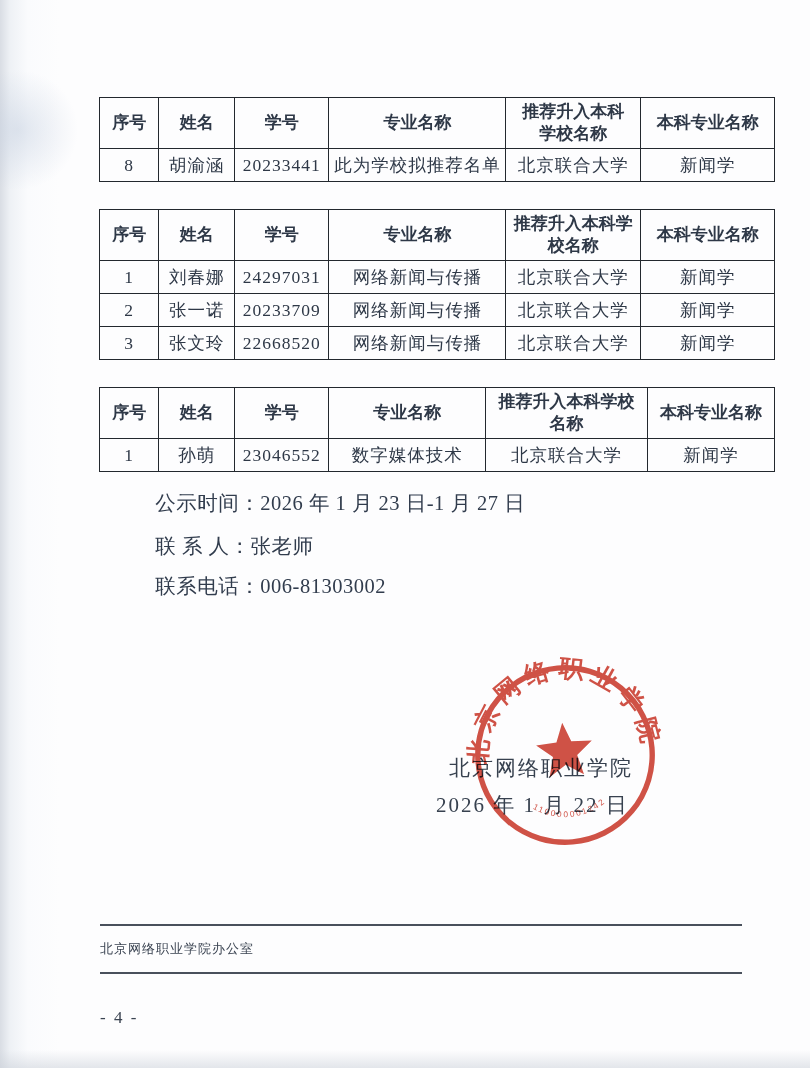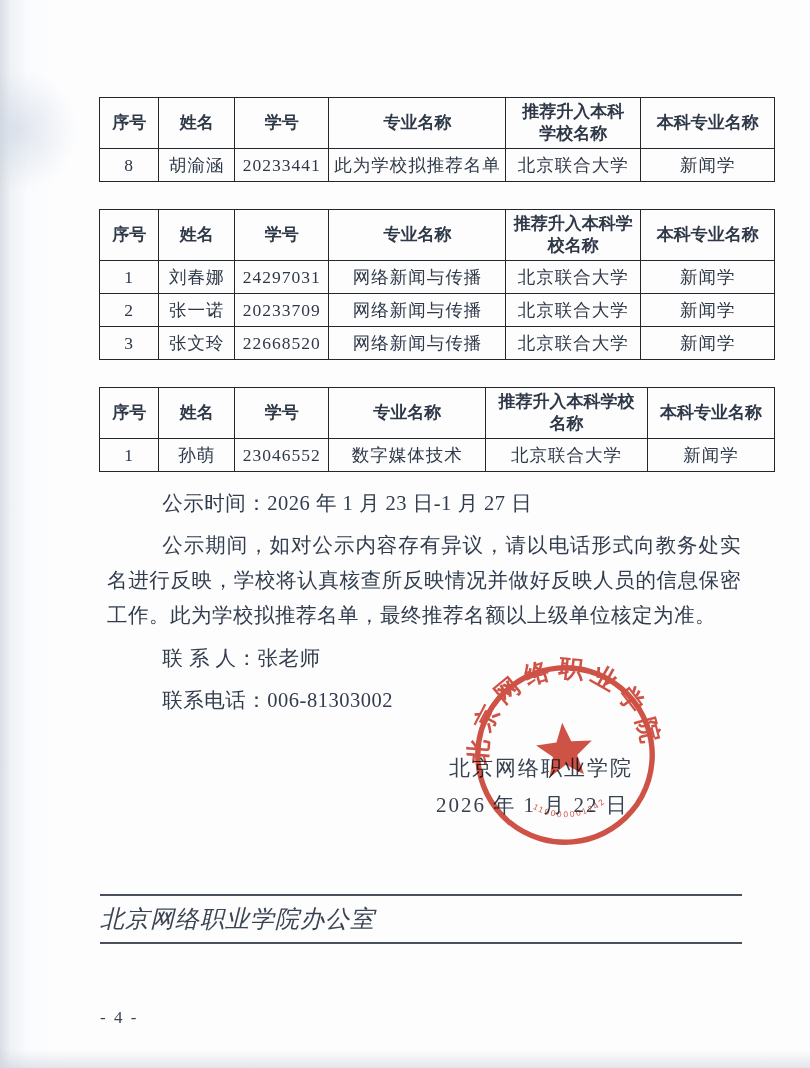--- a/index.html
+++ b/index.html
@@ -61,21 +61,21 @@
 
   
   .bodytext{
     margin:14px 65px 0 100px;
     width:648px;
     font-size:20.5px;
     line-height:35px;
     color:#313c4d;
     letter-spacing:0.5px;
   }
-  .bodytext p{margin:7px;}
+  .bodytext p{margin:0;}
   .line-indent{text-indent:2.7em;}
   .para{margin-top:6px !important;text-align:justify;}
   .contact{margin-top:8px !important;}
   .contact2{margin-top:5px !important;}
 
   
   .sign-org{
     position:absolute;left:449px;top:754px;
     font-size:21px;letter-spacing:2px;color:#37414f;
   }
@@ -87,28 +87,27 @@
     position:absolute;left:467px;top:657px;
     width:196px;height:196px;
     opacity:.88;
     mix-blend-mode:multiply;
     transform:rotate(-5deg);
     pointer-events:none;
   }
 
   
   .footer{
-    position:absolute;left:100px;top:894px;
+    position:absolute;left:100px;top:924px;
     width:642px;height:46px;
     border-top:2px solid #49505c;
     border-bottom:2px solid #49505c;
     display:flex;align-items:center;justify-content:space-between;
-    font-size:24px;color:#3b4452;
+    font-size:13px;color:#3b4452;
     letter-spacing:1px;
-    font-style:italic;
   }
   .page-number{
     position:absolute;left:100px;top:1008px;
     font-size:17px;color:#3b4452;letter-spacing:2px;
   }
 </style>
 </head>
 <body>
 
 <div class="page">
@@ -220,21 +219,20 @@
           <td>23046552</td>
           <td>数字媒体技术</td>
           <td>北京联合大学</td>
           <td>新闻学</td>
         </tr>
       </tbody>
   </table>
 
   <div class="bodytext">
     <p class="line-indent">公示时间：2026 年 1 月 23 日-1 月 27 日</p>
-    <p class="line-indent para">公示期间，如对公示内容存有异议，请以电话形式向教务处实名进行反映，学校将认真核查所反映情况并做好反映人员的信息保密工作。此为学校拟推荐名单，最终推荐名额以上级单位核定为准。</p>
     <p class="line-indent contact">联 系 人：张老师</p>
     <p class="line-indent contact2">联系电话：006-81303002</p>
   </div>
 
   <div class="sign-org">北京网络职业学院</div>
   <div class="sign-date">2026 年 1 月 22 日</div>
 
   <svg class="seal" viewBox="0 0 200 200" aria-hidden="true">
     <defs>
       <path id="sealArc" d="M 22,118 A 80,80 0 1 1 178,118" fill="none"></path>

